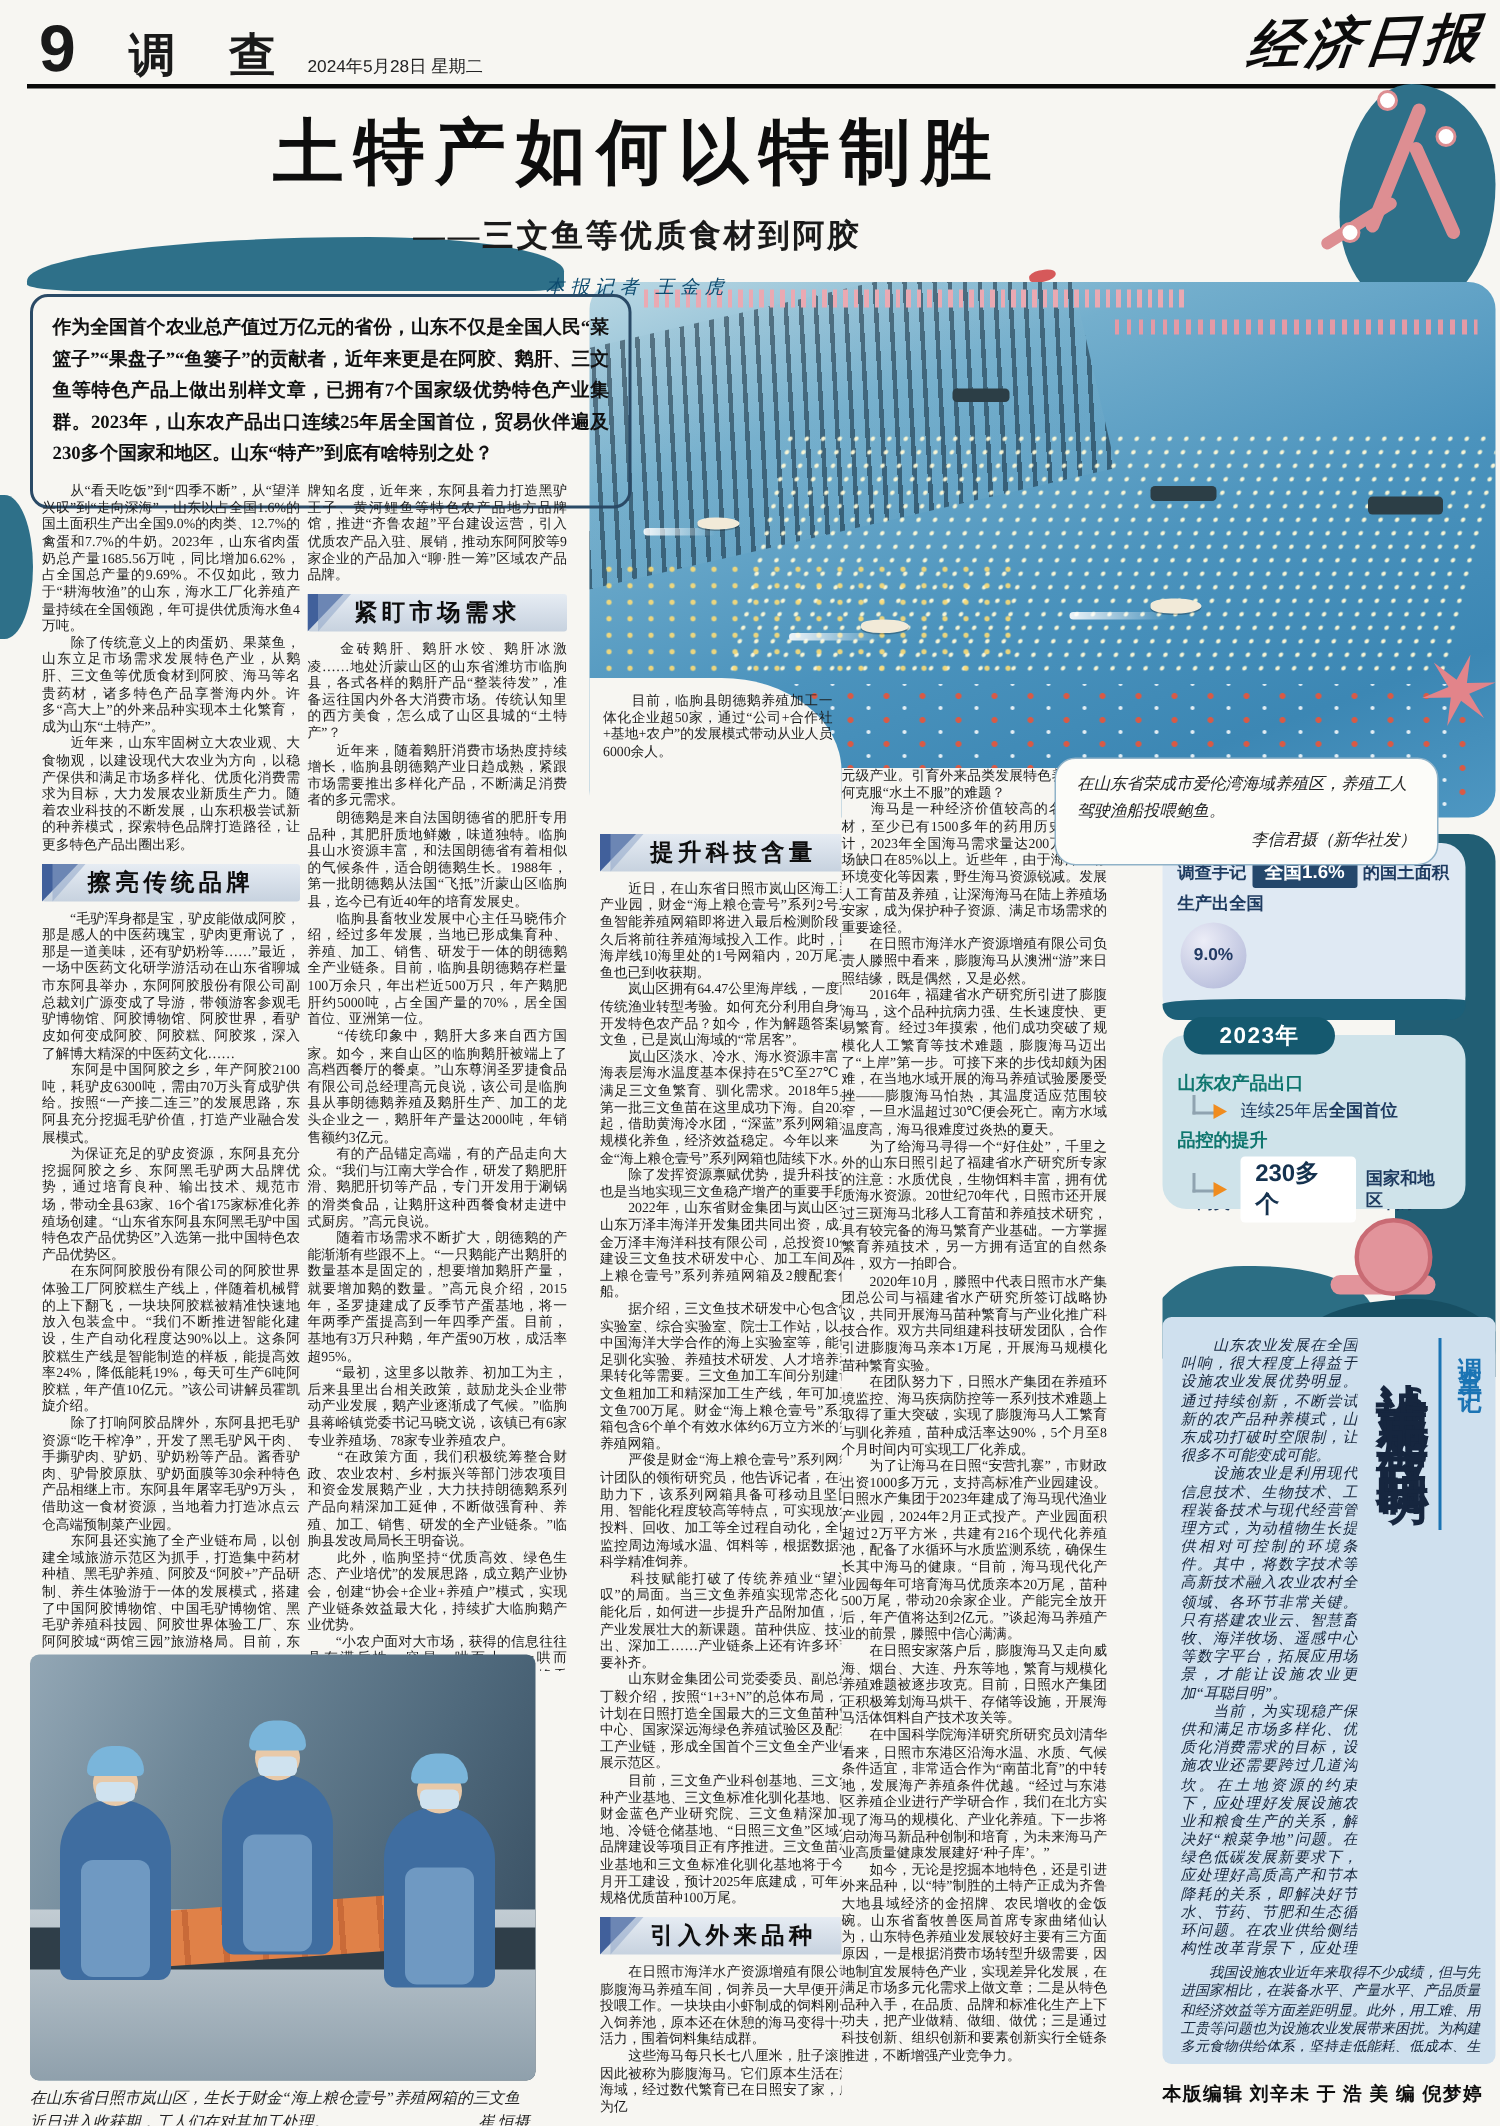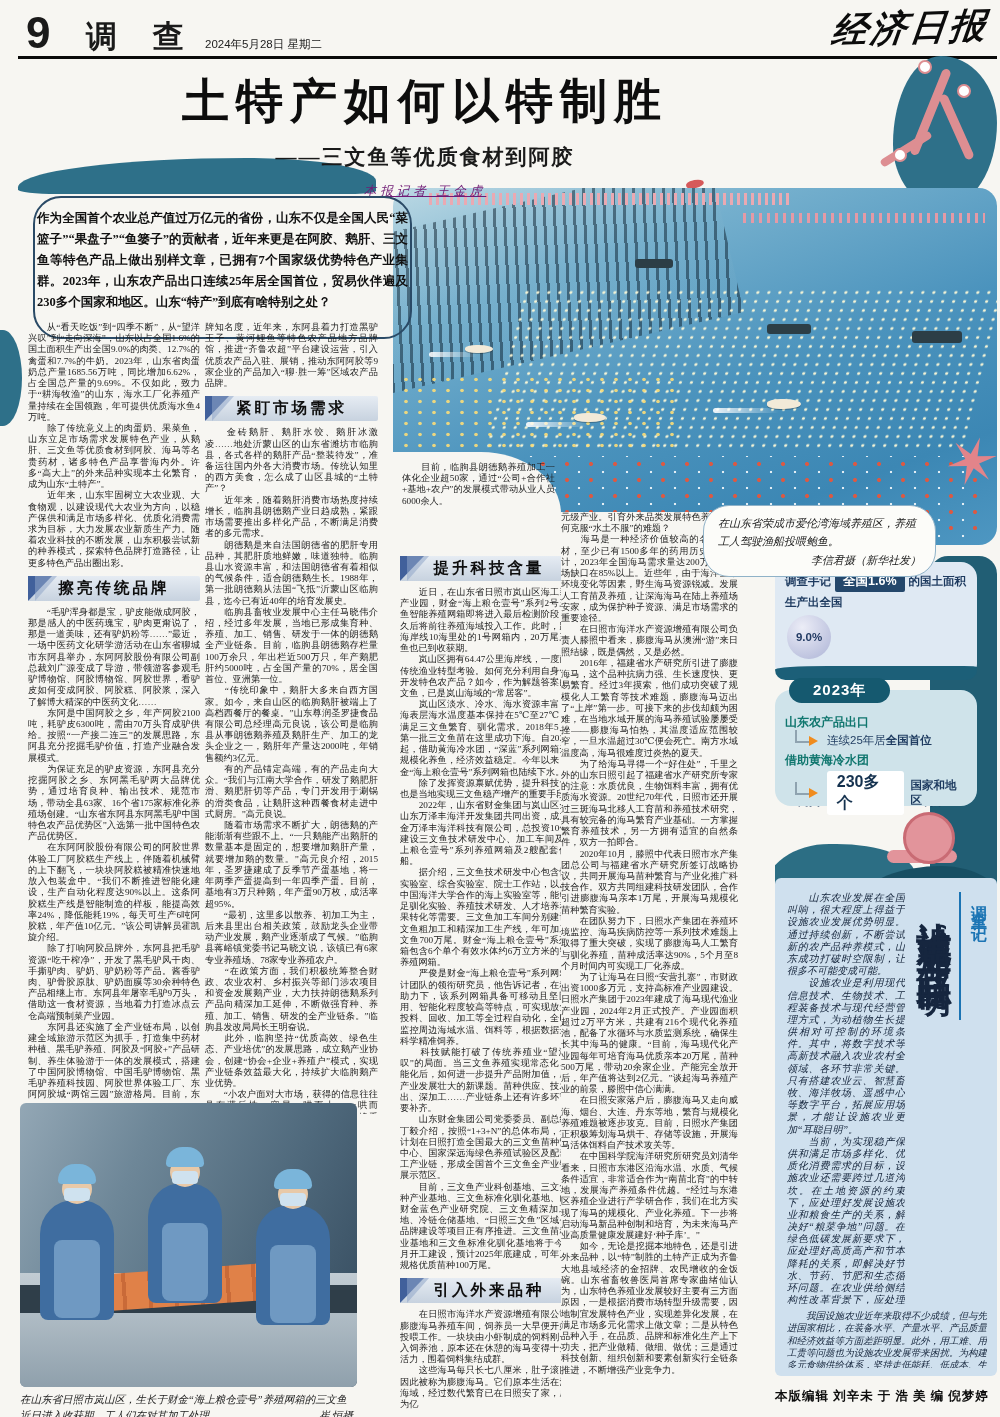--- a/index.html
+++ b/index.html
@@ -11,24 +11,24 @@
   .section-name{left:86px;top:16px;font-size:31px;font-weight:900;letter-spacing:14px;}
   .header-date{left:205px;top:37px;font-size:11.5px;font-family:"Liberation Sans","DejaVu Sans",sans-serif;color:#222;}
   .masthead{right:12px;top:4px;font-size:36px;font-weight:900;font-style:italic;letter-spacing:3px;
             transform:skewX(-8deg) rotate(-2deg);color:#0c0c0c;}
   .header-rule{left:18px;top:56px;width:979px;height:3px;background:#0a0a0a;}
   
   .headline-wrap{left:55px;top:70px;width:740px;text-align:center;z-index:3;}
   .main-title{font-size:47px;font-weight:900;letter-spacing:7px;color:#0d0d0d;
               font-family:"Liberation Sans","DejaVu Sans",sans-serif;}
   .sub-title{margin-top:10px;font-size:21px;font-weight:900;letter-spacing:2px;}
-  .byline{margin-top:12px;font-size:12.5px;font-style:italic;letter-spacing:4px;color:#701a75;text-decoration:underline;}
-  
-  .intro-box{left:33px;top:196px;width:371px;height:119px;border:2px solid #2a4a66;border-radius:28px;
-             padding:10px 2px;font-size:12.5px;font-weight:bold;line-height:1.68;text-align:justify;
+  .byline{margin-top:12px;font-size:12.5px;font-style:italic;letter-spacing:4px;color:#0c4a6e;}
+  
+  .intro-box{left:20px;top:196px;width:371px;height:119px;border:2px solid #2a4a66;border-radius:12px;
+             padding:10px 13px;font-size:12.5px;font-weight:bold;line-height:1.68;text-align:justify;
              color:#111;z-index:3;}
   
   .deco{z-index:1;}
   .blob-tr{left:893px;top:56px;width:104px;height:152px;background:#2e7089;
            border-radius:46% 54% 52% 48% / 58% 44% 56% 42%;}
   .coral{background:#dd8e92;border-radius:8px;}
   .coral-a{left:926px;top:66px;width:9px;height:92px;transform:rotate(22deg);}
   .coral-b{left:952px;top:92px;width:9px;height:70px;transform:rotate(-24deg);}
   .coral-c{left:902px;top:120px;width:8px;height:58px;transform:rotate(58deg);}
   .coral-dot{width:10px;height:10px;border-radius:50%;background:#fff;border:2px solid #dd8e92;}
@@ -53,22 +53,22 @@
   .redfield{left:3%;top:75%;width:94%;height:24%;
           background-image:radial-gradient(circle,#d95a45 1.7px,transparent 2.3px),
                            radial-gradient(circle,rgba(255,255,255,.85) 1px,transparent 1.6px);
           background-size:24px 16px,24px 16px;background-position:0 0,12px 8px;}
   .platform{background:#2c3e46;border-radius:3px;}
   .boat{background:#f2ead8;border-radius:45% 55% 55% 45%;box-shadow:0 1px 0 rgba(0,0,0,.25);}
   .wake{height:5px;background:linear-gradient(90deg,rgba(255,255,255,.9),transparent);border-radius:3px;}
   
   .notch{left:393px;top:452px;width:168px;height:94px;background:#f7f6f2;border-top-right-radius:80px 62px;
          z-index:3;padding:10px 6px 0 9px;box-sizing:border-box;}
-  .caption-panel{left:703px;top:505px;width:233px;height:72px;background:#fcfcf9;border:1.5px solid #8fb2c8;
-         border-radius:26px;z-index:4;padding:9px 14px 6px;box-sizing:border-box;
+  .caption-panel{left:703px;top:505px;width:256px;height:72px;background:#fcfcf9;border:1.5px solid #8fb2c8;
+         border-radius:14px;z-index:4;padding:9px 14px 6px;box-sizing:border-box;
          font-size:11px;font-style:italic;line-height:1.6;color:#222;}
   .caption-credit{text-align:right;font-style:italic;font-size:11px;margin-top:2px;}
   
   .col{z-index:3;overflow:hidden;}
   .bodytext{font-size:9.2px;line-height:1.22;text-align:justify;color:#1c1c1c;white-space:pre-line;}
   #col1{left:28px;top:322px;width:172px;height:778px;}
   #col2{left:205px;top:322px;width:173px;height:792px;}
   #col3{left:400px;top:549px;width:178px;height:868px;}
   #col4{left:561px;top:512px;width:177px;height:905px;background:#f7f6f2;}
   .sec-head{position:relative;height:25px;margin:7px 0 6px;background:linear-gradient(180deg,#e6ecf3,#c7d2df);
@@ -275,21 +275,21 @@
 </div>
 
 <div class="abs year-box">
   <div class="year-pill">2023年</div>
   <div class="exp-label">山东农产品出口</div>
   <div class="arrow-line">
     <span class="elbow"></span>
     <span class="tri"></span>
     <span class="exp-text"><span>连续25年居</span><span class="exp-bold">全国首位</span></span>
   </div>
-  <div class="exp-label">借助黄海冷水团</div>
+  <div class="exp-label">品控的提升</div>
   <div class="arrow-line">
     <span class="elbow"></span>
     <span class="tri"></span>
     <span class="big-num">230多个</span>
     <span class="exp-text exp-bold">国家和地区</span>
   </div>
 </div>
 
 <div class="abs deco-waves">
   <div class="abs w1"></div>

